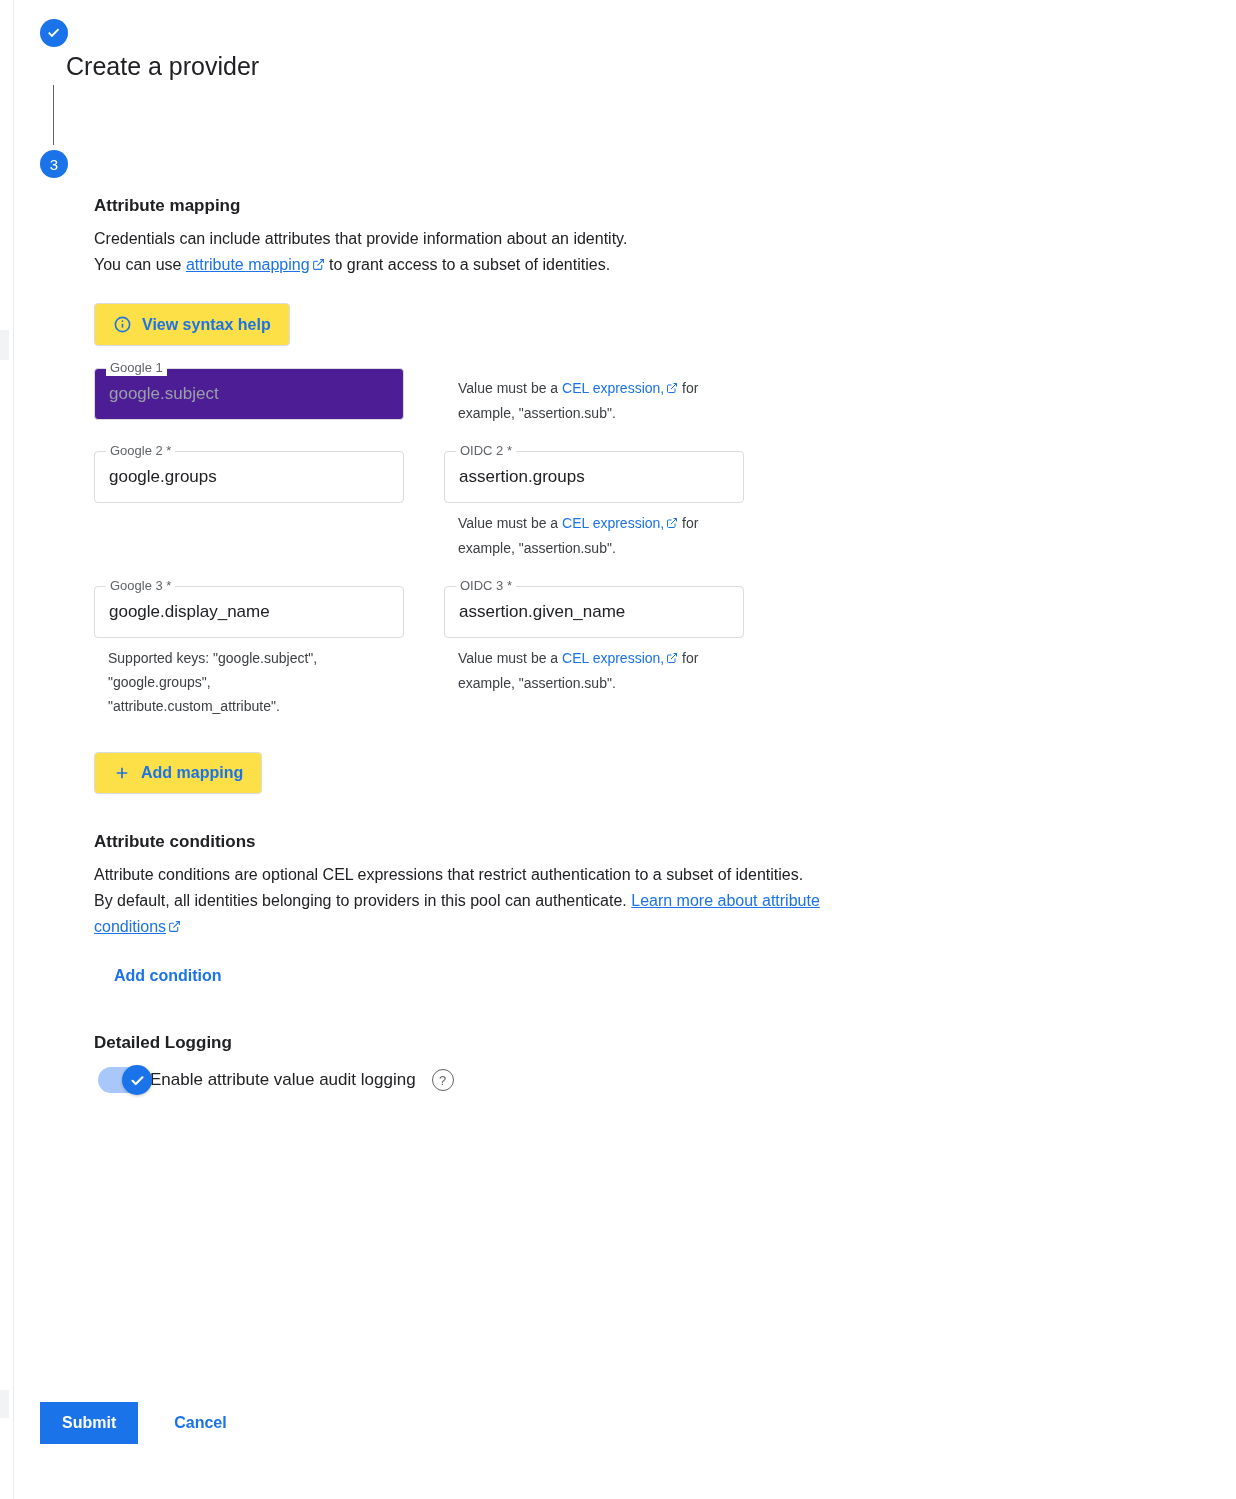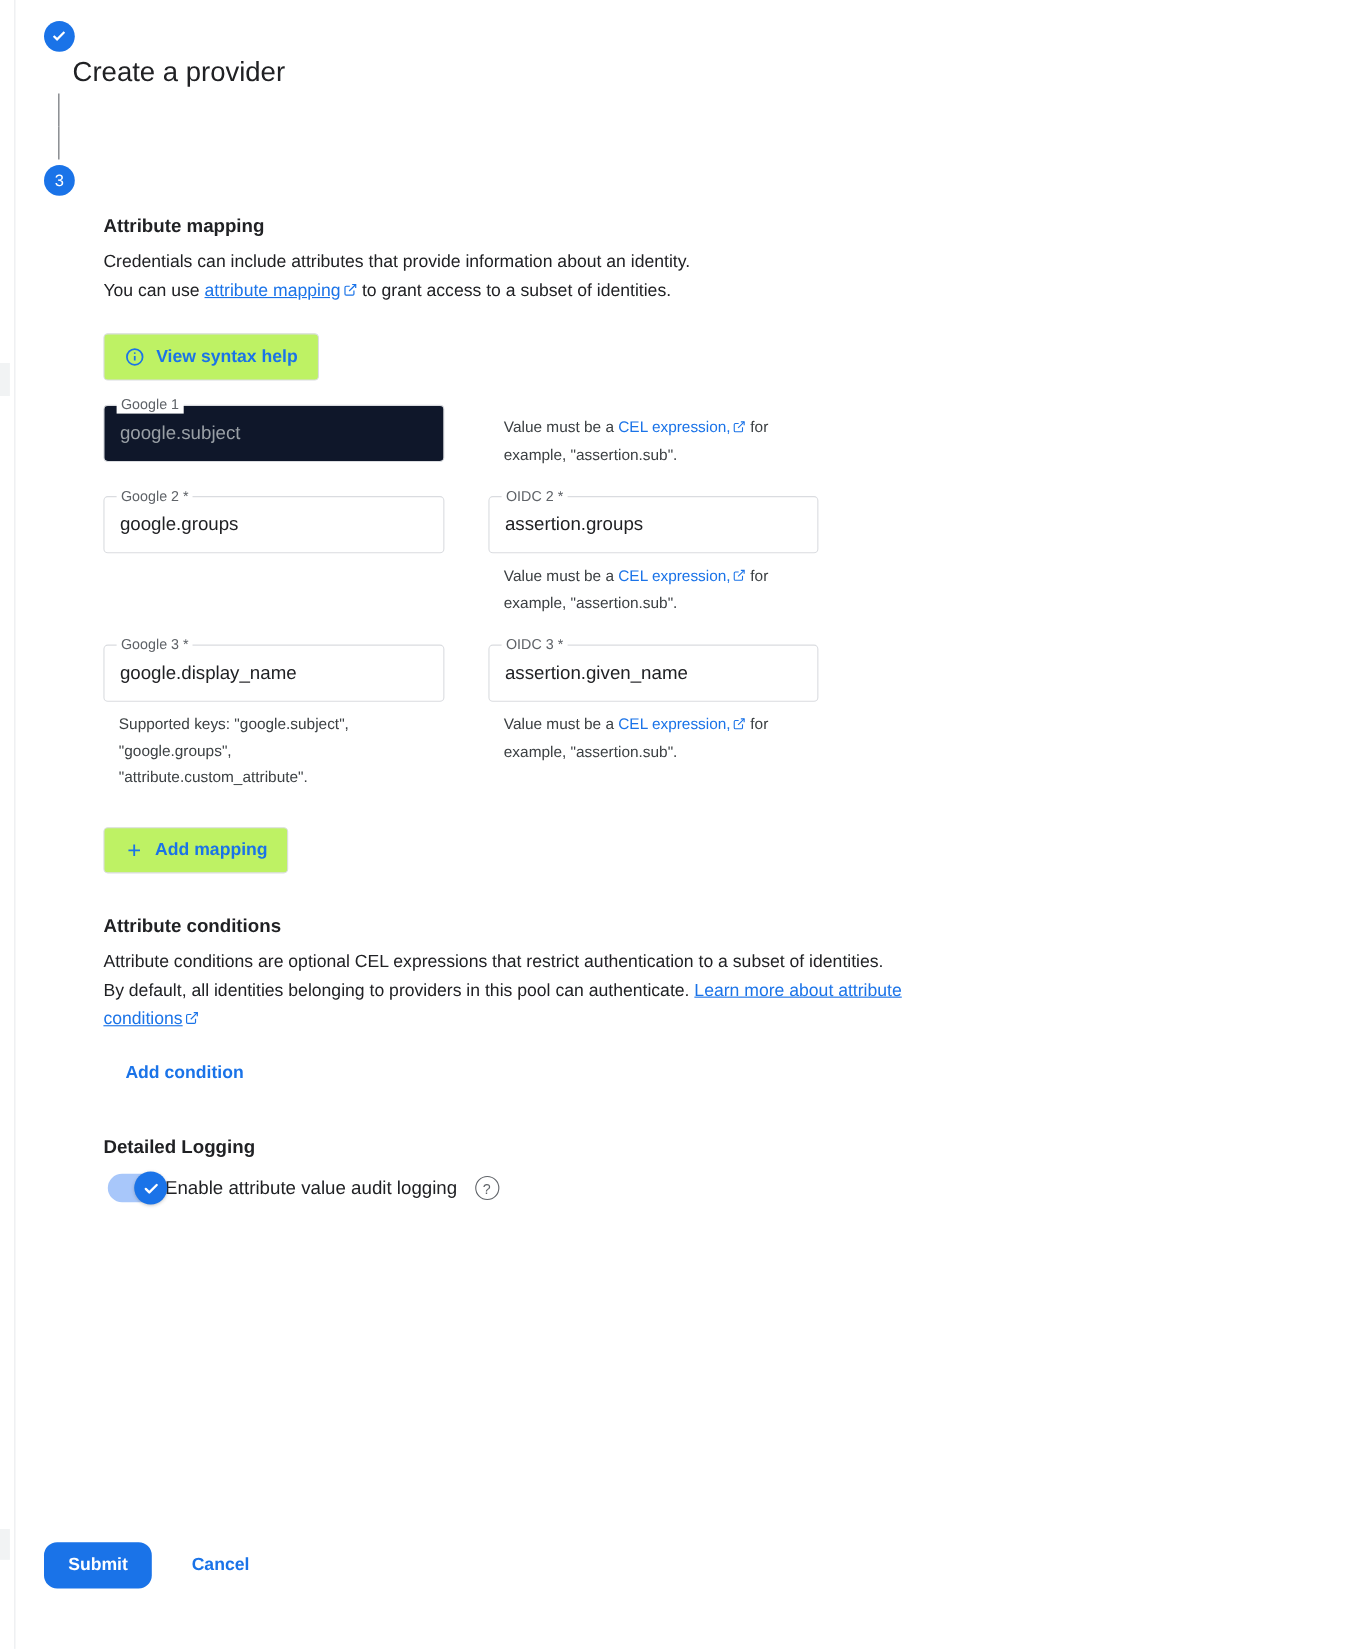--- a/index.html
+++ b/index.html
@@ -90,21 +90,21 @@
     margin-left: 2px;
   }
 
   
   .btn-outline {
     display: inline-flex;
     align-items: center;
     gap: 10px;
     border: 1px solid #dadce0;
     border-radius: 4px;
-    background: #bef264;
+    background: #fde047;
     color: #1a73e8;
     font-size: 16px;
     font-weight: bold;
     padding: 11px 18px;
     cursor: pointer;
     font-family: "Liberation Sans", sans-serif;
   }
   .btn-outline .ic { display: flex; align-items: center; }
 
   
@@ -122,21 +122,21 @@
     position: relative;
     border: 1px solid #dadce0;
     border-radius: 4px;
     height: 52px;
     box-sizing: border-box;
     padding: 0 14px;
     display: flex;
     align-items: center;
     background: #fff;
   }
-  .field.disabled { background: #0f172a; }
+  .field.disabled { background: #4c1d95; }
   .field-label {
     position: absolute;
     top: -9px;
     left: 11px;
     background: #fff;
     padding: 0 4px;
     font-size: 13px;
     color: #5f6368;
     line-height: 16px;
   }
@@ -228,21 +228,21 @@
     display: flex;
     align-items: center;
     gap: 18px;
   }
   .btn-primary {
     background: #1a73e8;
     color: #fff;
     font-size: 16px;
     font-weight: bold;
     border: none;
-    border-radius: 12px;
+    border-radius: 0;
     padding: 12px 22px;
     cursor: pointer;
     font-family: "Liberation Sans", sans-serif;
   }
   .btn-text {
     color: #1a73e8;
     font-size: 16px;
     font-weight: bold;
     background: none;
     border: none;

